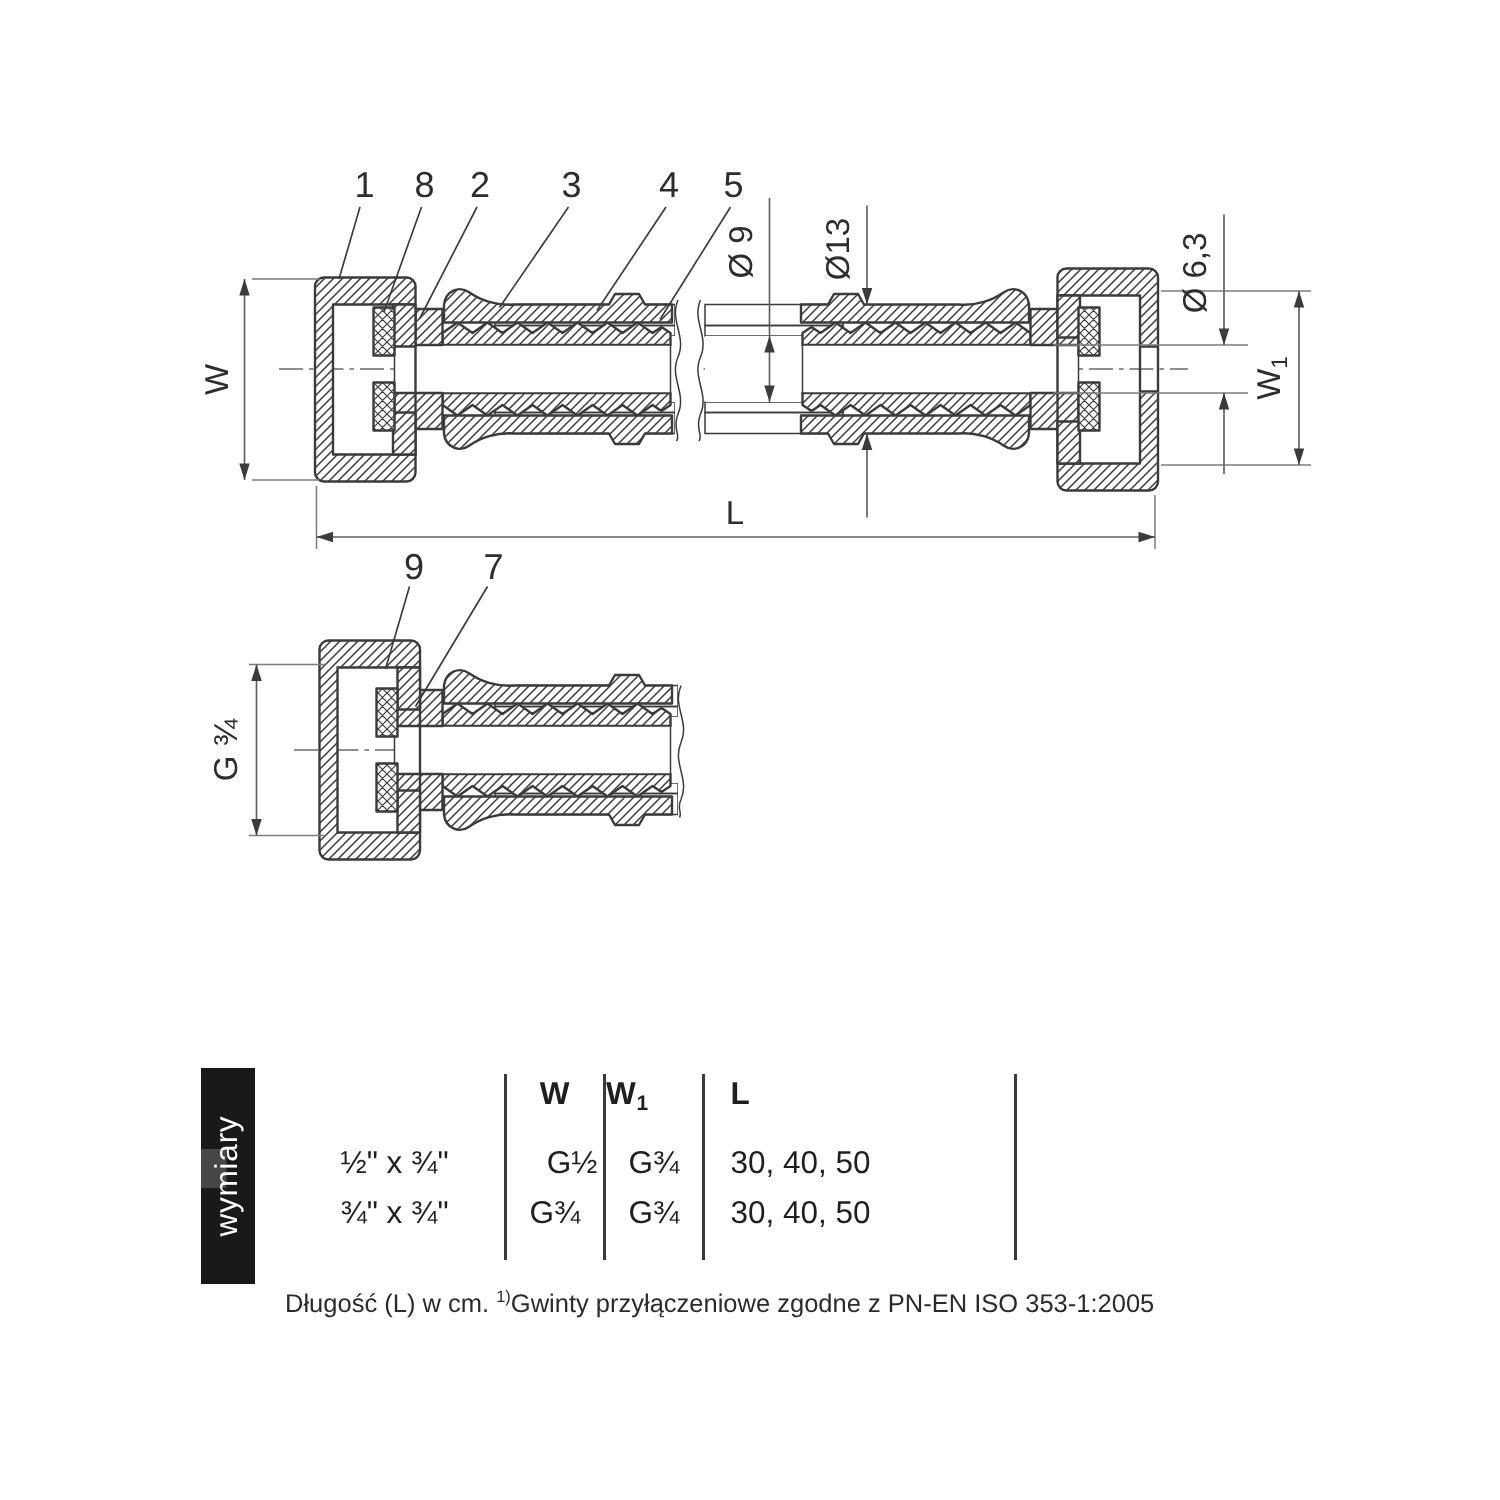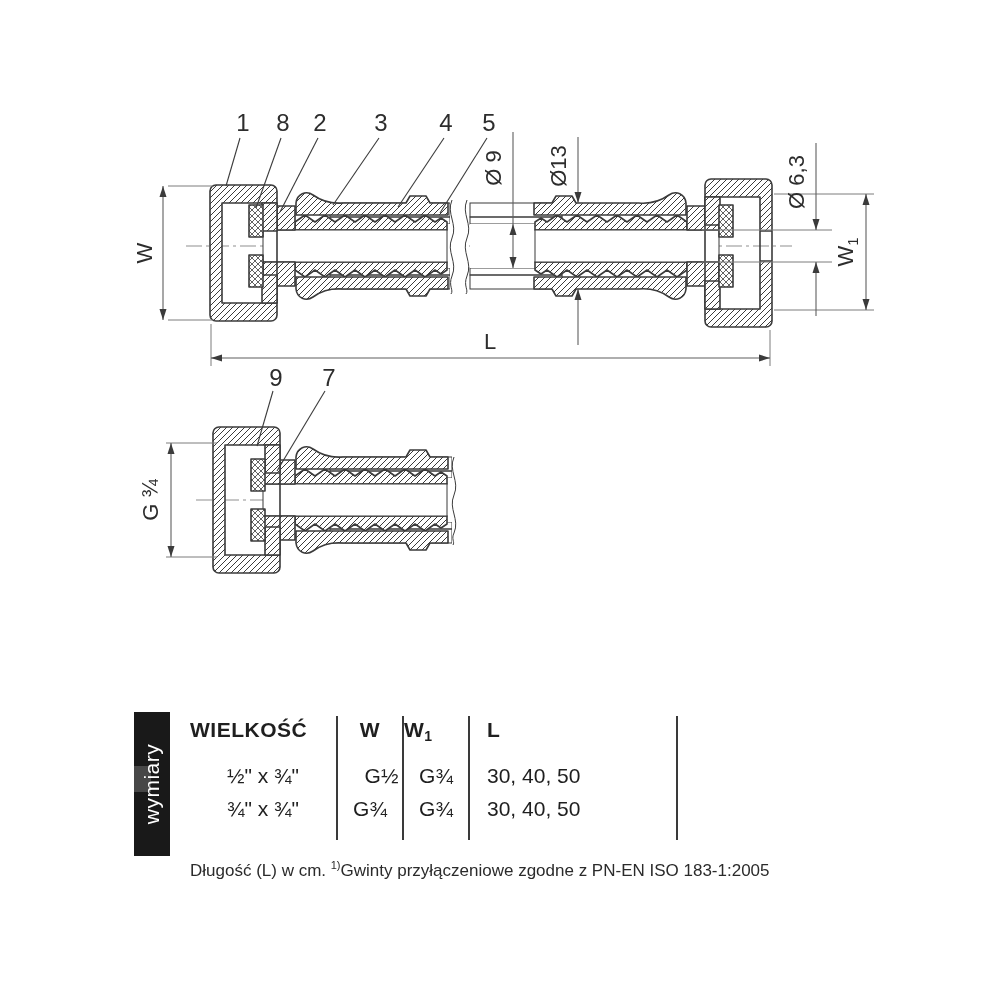--- a/index.html
+++ b/index.html
@@ -262,35 +262,34 @@
     </g>
   </g>
 </svg>
 
 
 <div class="tab">
   <div class="patch"></div>
   <span class="vtxt">wymiary</span>
 </div>
 
-<div class="cell hdr" style="left:190px;top:716px;width:146px;">WIELKOŚĆ</div>
 <div class="cell hdr" style="left:338px;top:716px;width:64px;text-align:center;">W</div>
 <div class="cell hdr" style="left:404px;top:716px;width:64px;text-align:left;"><span>W</span><span class="subcell">1</span></div>
 <div class="cell hdr" style="left:487px;top:716px;width:120px;">L</div>
 
 <div class="vsep" style="left:336px;"></div>
 <div class="vsep" style="left:402px;"></div>
 <div class="vsep" style="left:468px;"></div>
 <div class="vsep" style="left:676px;"></div>
 
 <div class="cell" style="left:190px;top:762px;width:146px;text-align:center;">½" x ¾"</div>
 <div class="cell" style="left:338px;top:762px;width:87px;text-align:center;">G½</div>
 <div class="cell" style="left:404px;top:762px;width:64px;text-align:center;">G¾</div>
 <div class="cell" style="left:487px;top:762px;width:160px;">30, 40, 50</div>
 
 <div class="cell" style="left:190px;top:795px;width:146px;text-align:center;">¾" x ¾"</div>
 <div class="cell" style="left:338px;top:795px;width:64px;text-align:center;">G¾</div>
 <div class="cell" style="left:404px;top:795px;width:64px;text-align:center;">G¾</div>
 <div class="cell" style="left:487px;top:795px;width:160px;">30, 40, 50</div>
 
-<div class="footnote"><span>Długość (L) w cm. </span><sup>1)</sup><span>Gwinty przyłączeniowe zgodne z PN-EN ISO 183-1:2005</span></div>
+<div class="footnote"><span>Długość (L) w cm. </span><sup>1)</sup><span>Gwinty przyłączeniowe zgodne z PN-EN ISO 353-1:2005</span></div>
 
 </div>
 
 </body></html>

